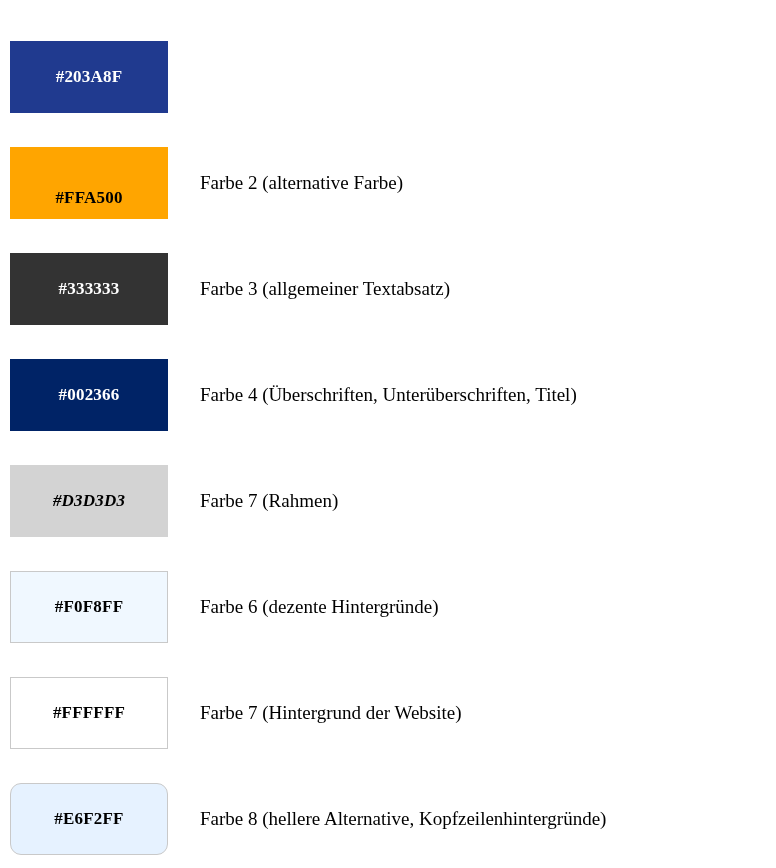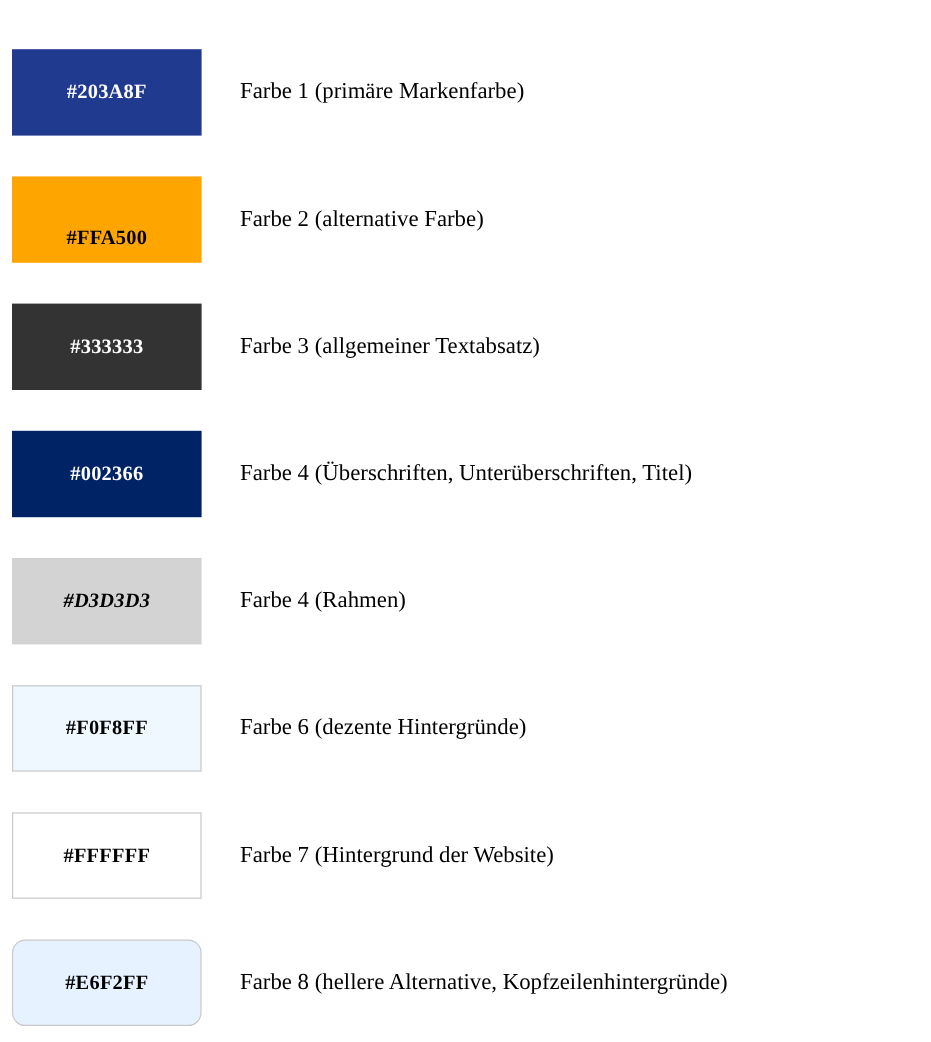--- a/index.html
+++ b/index.html
@@ -48,21 +48,20 @@
   }
 </style>
 </head>
 <body>
 
 <div class="palette" id="palette-root">
     <div class="swatch-row">
       <div class="swatch" style="background: rgb(32, 58, 143);">
         <span class="swatch-label" style="color: rgb(255, 255, 255);">#203A8F</span>
       </div>
-      <div class="desc">Farbe 1 (primäre Markenfarbe)</div>
     </div>
     <div class="swatch-row">
       <div class="swatch" style="background: rgb(255, 165, 0);">
         <span class="swatch-label" style="color: rgb(0, 0, 0); margin-top: 29px;">#FFA500</span>
       </div>
       <div class="desc">Farbe 2 (alternative Farbe)</div>
     </div>
     <div class="swatch-row">
       <div class="swatch" style="background: rgb(51, 51, 51);">
         <span class="swatch-label" style="color: rgb(255, 255, 255);">#333333</span>
@@ -72,21 +71,21 @@
     <div class="swatch-row">
       <div class="swatch" style="background: rgb(0, 35, 102);">
         <span class="swatch-label" style="color: rgb(255, 255, 255);">#002366</span>
       </div>
       <div class="desc">Farbe 4 (Überschriften, Unterüberschriften, Titel)</div>
     </div>
     <div class="swatch-row">
       <div class="swatch" style="background: rgb(211, 211, 211); font-style: italic;">
         <span class="swatch-label" style="color: rgb(0, 0, 0);">#D3D3D3</span>
       </div>
-      <div class="desc">Farbe 4 (Rahmen)</div>
+      <div class="desc">Farbe 7 (Rahmen)</div>
     </div>
     <div class="swatch-row">
       <div class="swatch bordered" style="background: rgb(240, 248, 255);">
         <span class="swatch-label" style="color: rgb(0, 0, 0);">#F0F8FF</span>
       </div>
       <div class="desc">Farbe 6 (dezente Hintergründe)</div>
     </div>
     <div class="swatch-row">
       <div class="swatch bordered" style="background: rgb(255, 255, 255);">
         <span class="swatch-label" style="color: rgb(0, 0, 0);">#FFFFFF</span>

